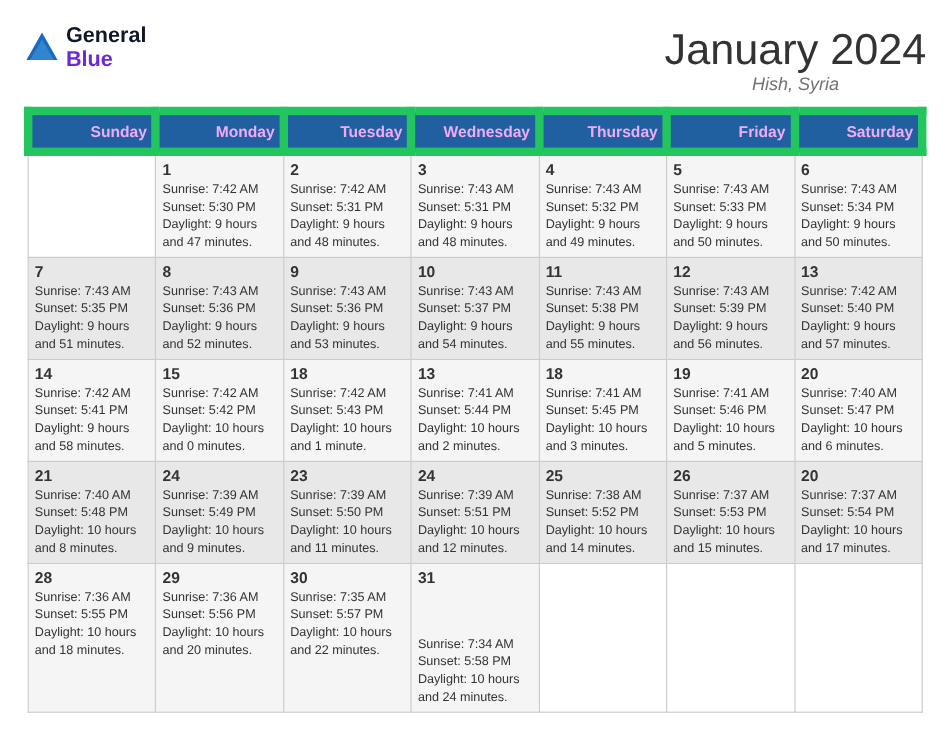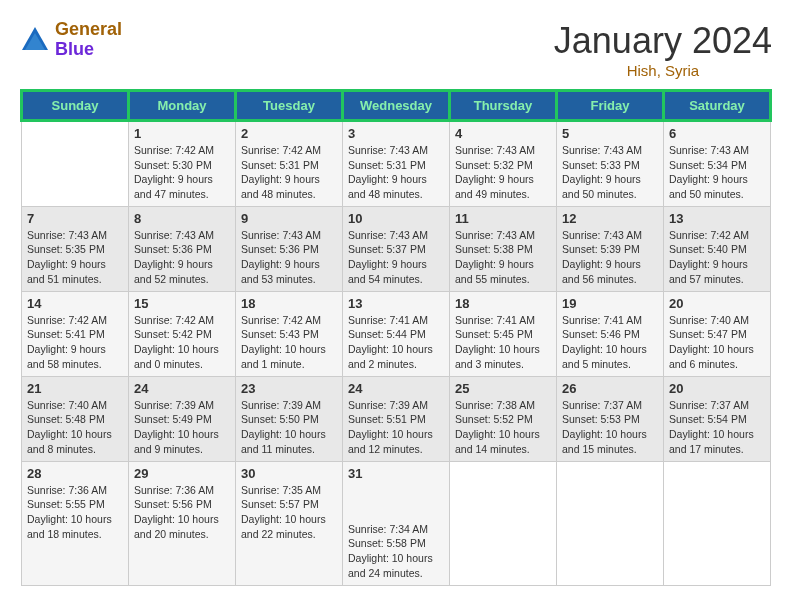--- a/index.html
+++ b/index.html
@@ -21,21 +21,21 @@
       align-items: center;
     }
     .logo-text {
       display: flex;
       flex-direction: column;
       line-height: 1.1;
     }
     .logo-general {
       font-size: 18px;
       font-weight: bold;
-      color: #a16207;
+      color: #0f172a;
     }
     .logo-blue {
       font-size: 18px;
       font-weight: bold;
       color: #6d28d9;
     }
     .logo-icon {
       width: 30px;
       height: 30px;
       margin-right: 5px;
@@ -43,35 +43,36 @@
     .title-block {
       text-align: center;
     }
     .month-title {
       font-size: 36px;
       font-weight: normal;
       color: #333;
     }
     .location {
       font-size: 15px;
-      color: #a16207;
+      color: #737373;
+      font-style: italic;
     }
     table {
       width: 100%;
       border-collapse: collapse;
       table-layout: fixed;
     }
     thead tr th {
       background-color: #2060a0;
-      color: #86efac;
+      color: #f0abfc;
       font-size: 13px;
       font-weight: bold;
       padding: 6px 4px;
-      text-align: center;
-      border: 3px solid #22c55e;
+      text-align: right;
+      border: 7px solid #22c55e;
     }
     tbody tr td {
       border: 1px solid #ccc;
       vertical-align: top;
       padding: 4px 5px;
       font-size: 11px;
       color: #333;
       background: #fff;
       height: 85px;
     }

